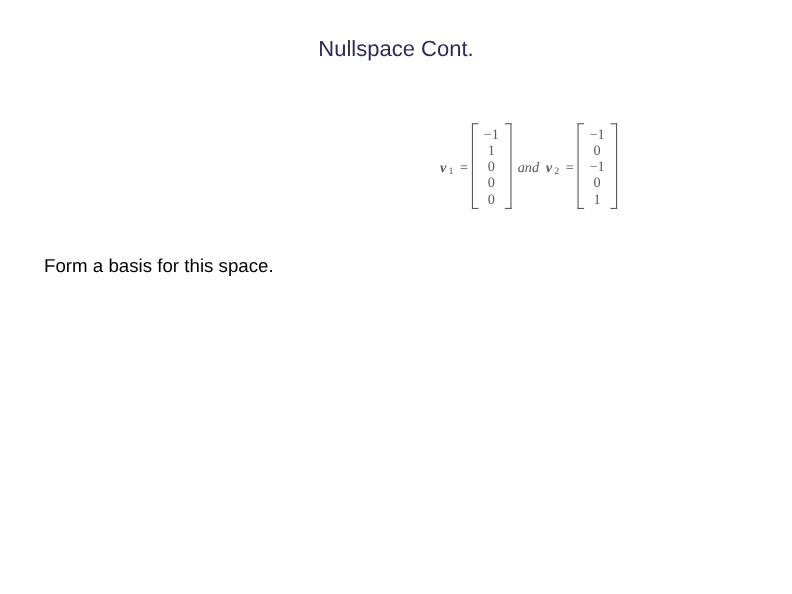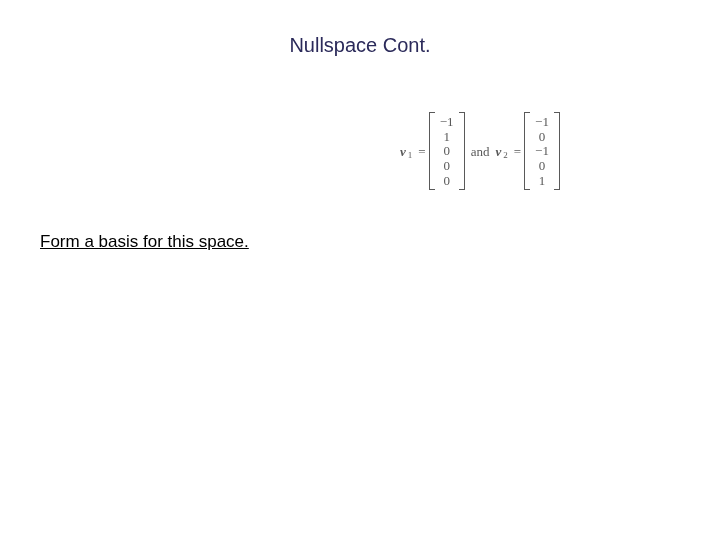--- a/index.html
+++ b/index.html
@@ -34,21 +34,20 @@
     left: 40px;
     font-size: 17px;
     color: #000000;
   }
   .line2 {
     position: absolute;
     top: 232px;
     left: 40px;
     font-size: 17px;
     color: #000000;
-    text-decoration: underline;
   }
   .math {
     position: absolute;
     top: 112px;
     left: 400px;
     font-family: "Times New Roman", Times, serif;
     font-size: 13px;
     color: #595959;
     display: flex;
     align-items: center;
@@ -110,20 +109,21 @@
     text-align: center;
     min-width: 14px;
   }
   .col span {
     display: block;
     height: 13px;
     line-height: 13px;
     white-space: nowrap;
   }
   .and {
+    font-style: italic;
     margin: 0 6px;
   }
 </style>
 </head>
 <body>
 
 <div class="slide">
 
   <div class="title">Nullspace Cont.</div>
 

